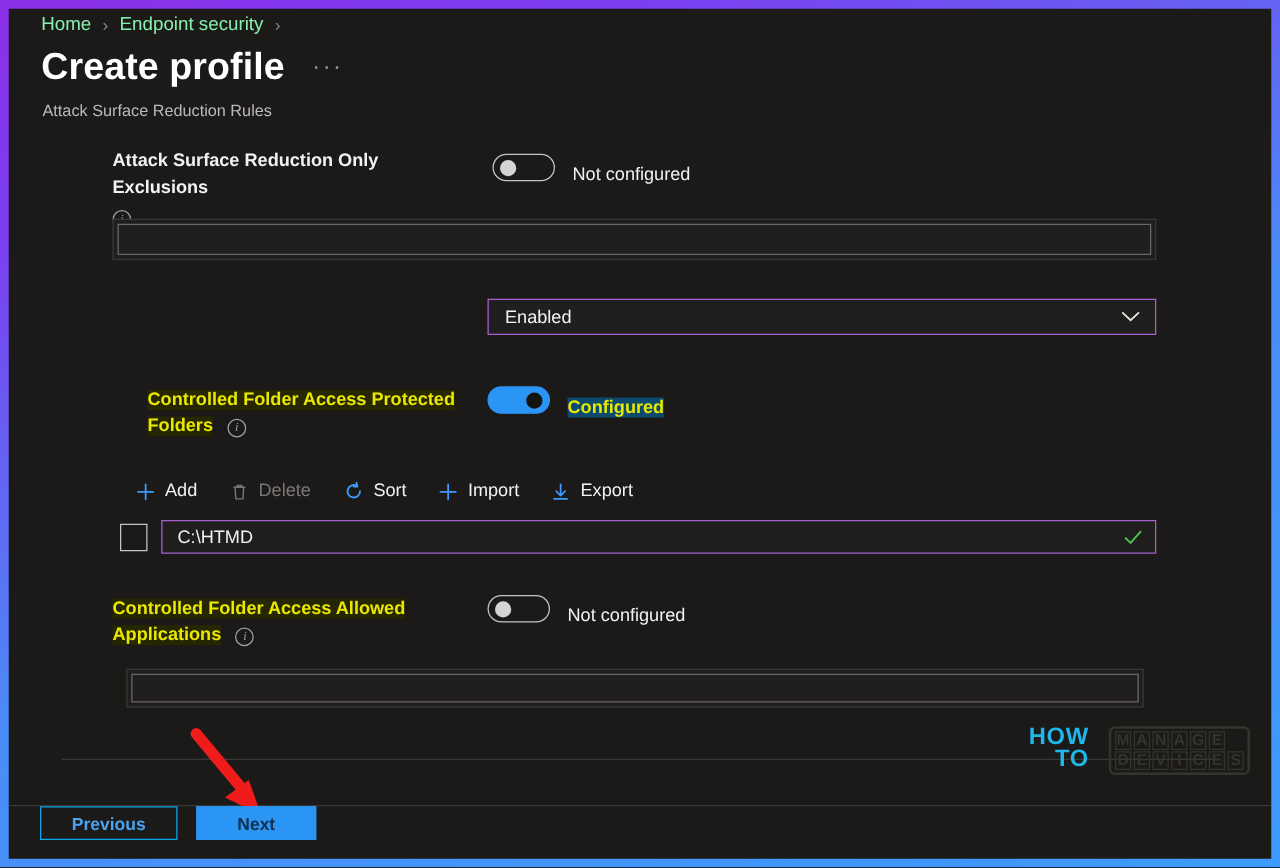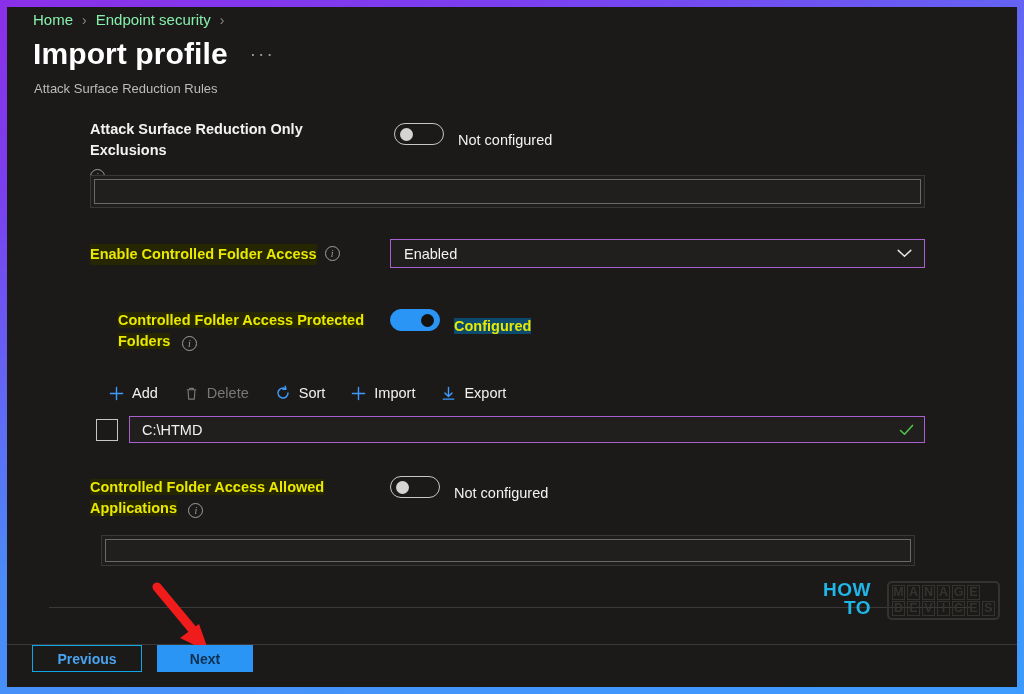--- a/index.html
+++ b/index.html
@@ -191,21 +191,21 @@
  <div id="pane">
 
   <div class="breadcrumb">
     <span class="crumb-link">Home</span>
     <span class="crumb-sep">›</span>
     <span class="crumb-link">Endpoint security</span>
     <span class="crumb-sep">›</span>
   </div>
 
   <div class="title-row">
-    <span class="page-title">Import profile</span>
+    <span class="page-title">Create profile</span>
     <span class="ellipsis-btn">···</span>
   </div>
   <div class="subtitle">Attack Surface Reduction Rules</div>
 
   <div class="body-area">
 
     <div class="row" style="left:83px; top:16px; width:600px;">
       <div style="width:285px;">
         <span class="lbl white">Attack Surface Reduction Only Exclusions</span>
         <div style="margin-top:4px;">
@@ -217,24 +217,20 @@
           <div class="knob"></div>
         </div>
         <span class="toggle-text white">Not configured</span>
       </div>
     </div>
 
     <div class="framed" style="left:83px; top:72px; width:835px; height:33px;">
       <div class="inner"></div>
     </div>
 
-    <div class="row" style="left:83px; top:141px;">
-      <span class="lbl hl">Enable Controlled Folder Access</span>
-      <span class="info-icon" style="margin-left:8px;">i</span>
-    </div>
     <div class="dropdown" style="left:383px; top:136px; width:535px; height:29px;">
       <span class="dd-value">Enabled</span>
       <svg class="chev" viewBox="0 0 16 10">
         <path d="M1 1.5 L8 8 L15 1.5" fill="none" stroke="#e8e6e3" stroke-width="1.6" stroke-linecap="round"></path>
       </svg>
     </div>
 
     <div class="row" style="left:83px; top:207px;margin-left:28px;">
       <div style="width:260px;">
         <span class="lbl hl">Controlled Folder Access Protected Folders</span>

